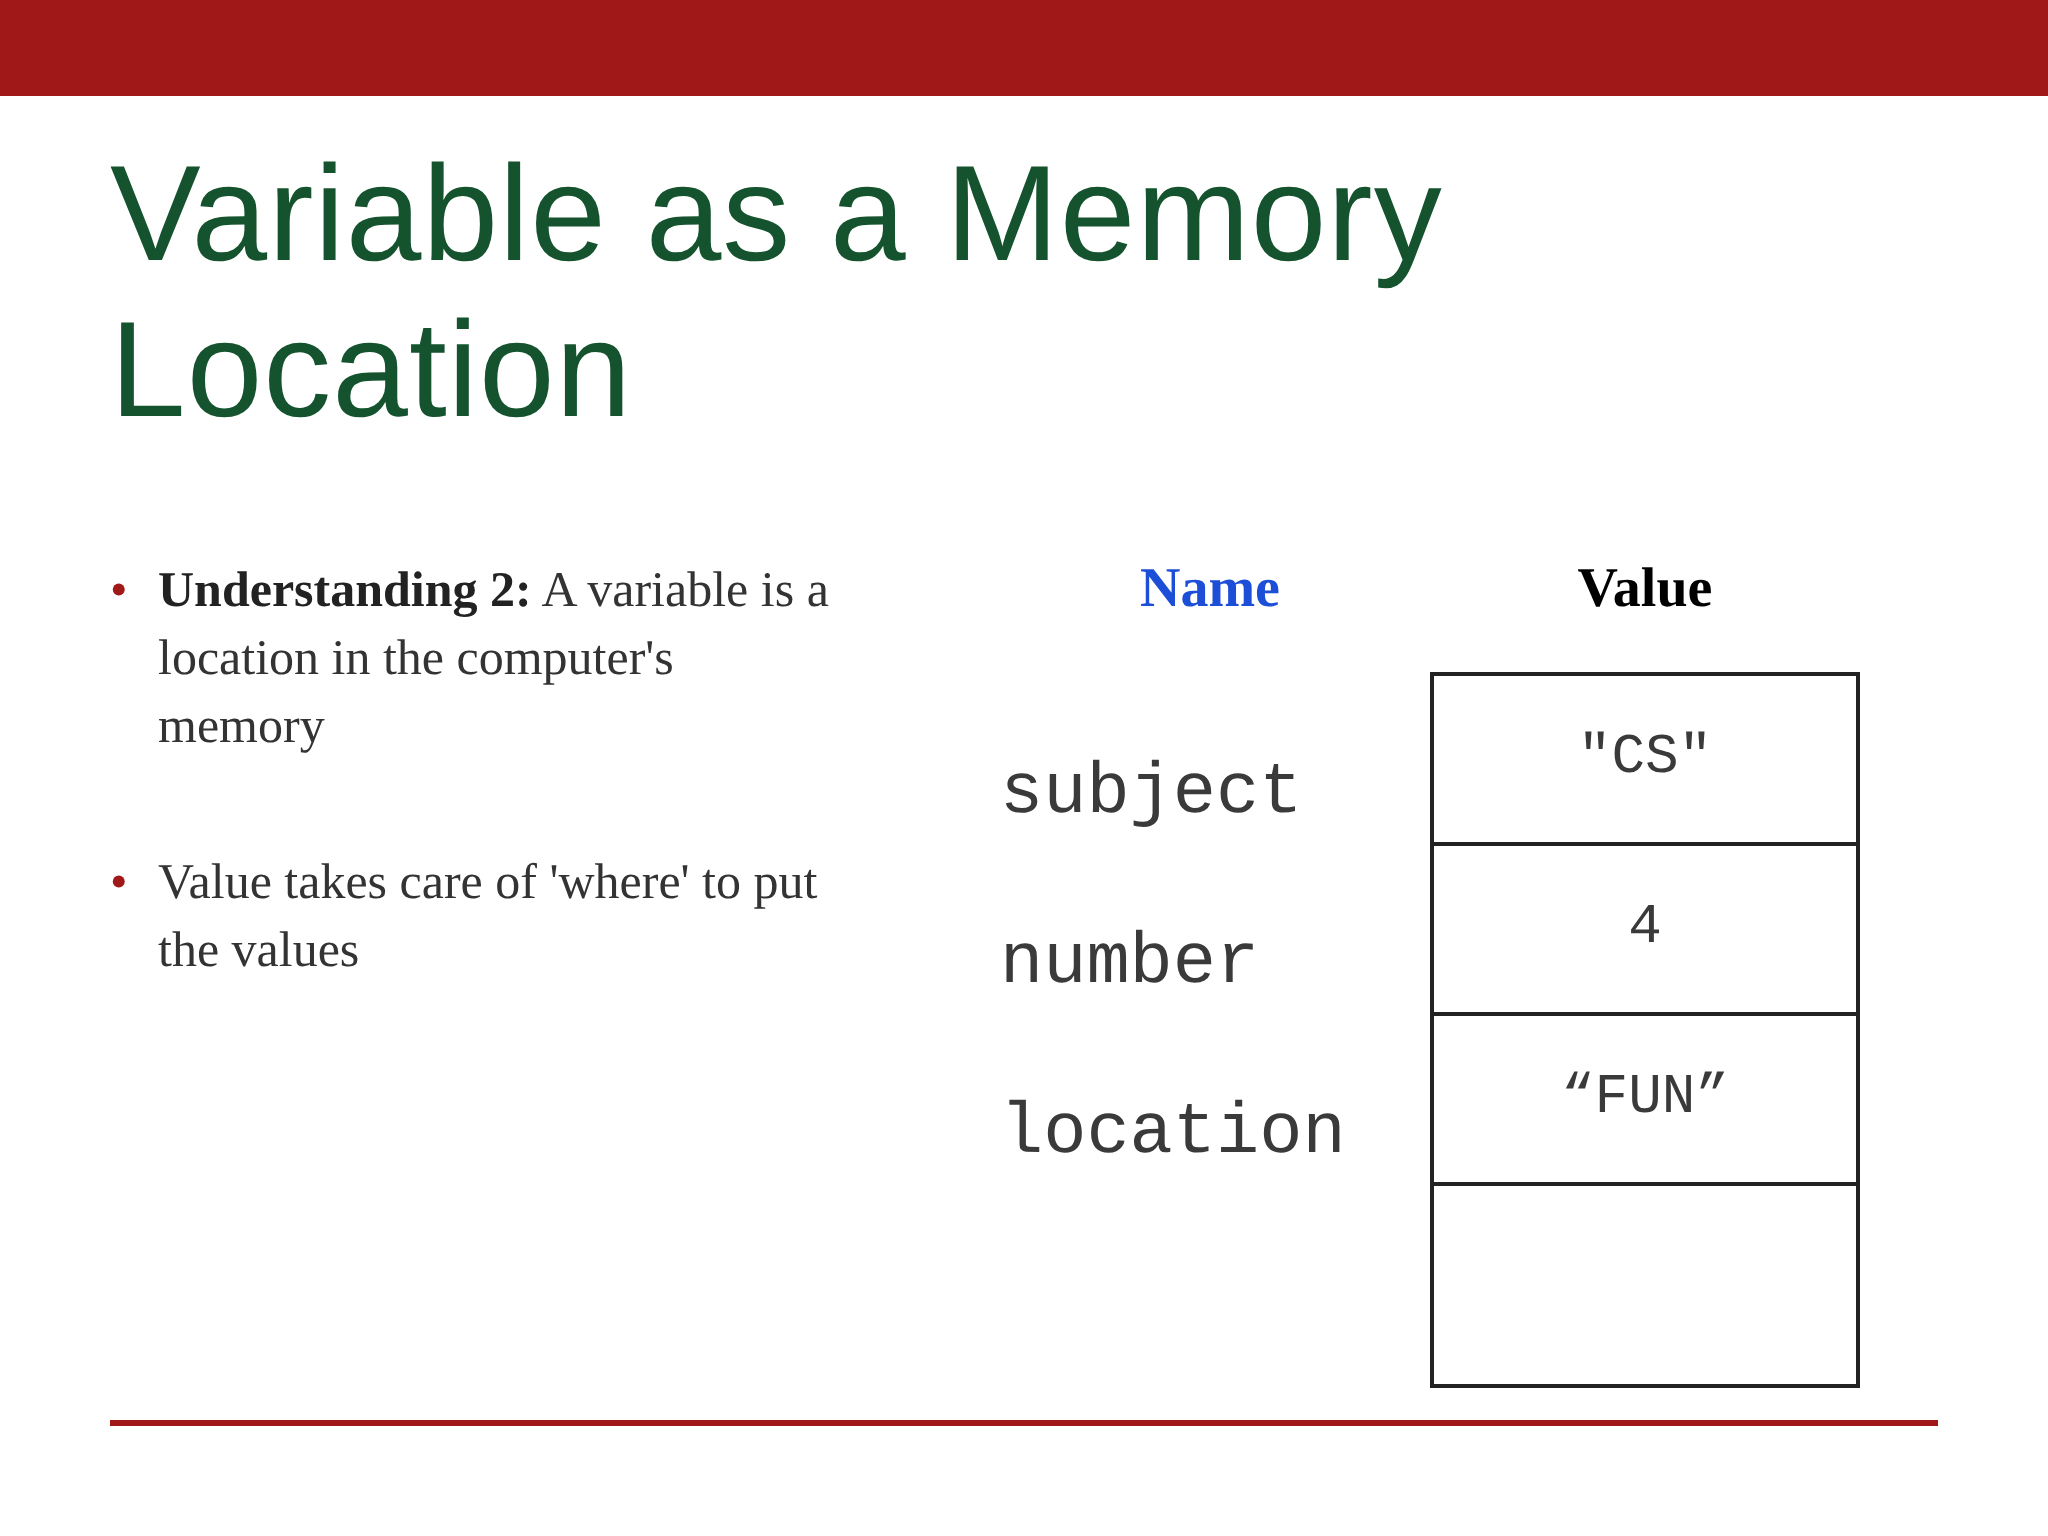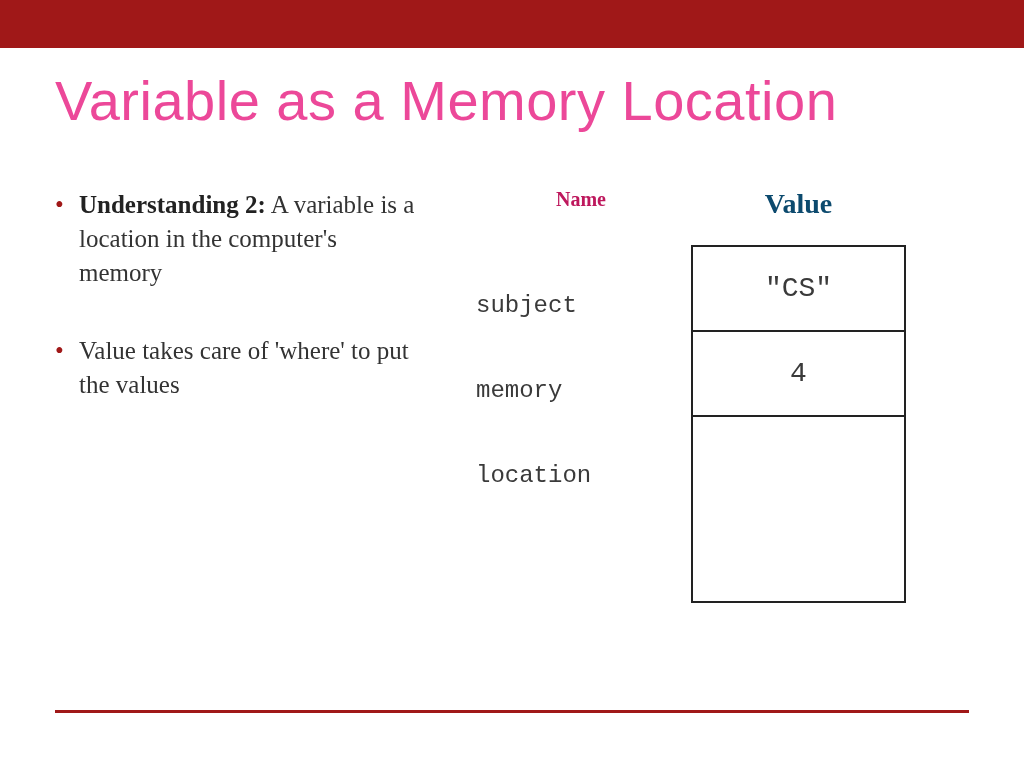--- a/index.html
+++ b/index.html
@@ -14,30 +14,30 @@
     .top-bar {
       height: 48px;
       background: #a01818;
       width: 100%;
     }
     .content {
       padding: 20px 55px 0 55px;
     }
     .title {
       font-family: Impact, 'Arial Black', sans-serif;
-      font-size: 56px;
+      font-size: 68px;
       font-weight: normal;
-      color: #ec4899;
+      color: #14532d;
       letter-spacing: 0.5px;
       margin-bottom: 55px;
       font-stretch: condensed;
     }
     .body-row {
       display: flex;
-      gap: 36px;
+      gap: 60px;
     }
     .bullets {
       width: 360px;
       flex-shrink: 0;
     }
     .bullet {
       font-size: 25px;
       color: #333;
       line-height: 1.35;
       margin-bottom: 45px;
@@ -57,44 +57,44 @@
       flex: 1;
       padding-left: 20px;
     }
     .diagram-header {
       display: flex;
       margin-bottom: 25px;
     }
     .header-name {
       width: 220px;
       font-family: Georgia, serif;
-      font-size: 20px;
+      font-size: 28px;
       font-weight: bold;
-      color: #be185d;
+      color: #1d4ed8;
       text-align: center;
     }
     .header-value {
       width: 215px;
       font-family: Georgia, serif;
       font-size: 28px;
       font-weight: bold;
-      color: #0c4a6e;
+      color: #000000;
       text-align: center;
     }
     .diagram-body {
       display: flex;
     }
     .names-col {
       width: 220px;
       padding-top: 18px;
     }
     .name-cell {
       height: 85px;
       font-family: 'Courier New', Courier, monospace;
-      font-size: 24px;
+      font-size: 36px;
       color: #3a3a3a;
       display: flex;
       align-items: center;
       padding-left: 5px;
     }
     .values-col {
       width: 215px;
       border: 2px solid #222;
     }
     .value-cell {
@@ -136,27 +136,28 @@
     </div>
 
     <div class="diagram">
       <div class="diagram-header">
         <div class="header-name">Name</div>
         <div class="header-value">Value</div>
       </div>
       <div class="diagram-body">
         <div class="names-col">
           <div class="name-cell">subject</div>
-          <div class="name-cell">memory</div>
+          <div class="name-cell">number</div>
           <div class="name-cell">location</div>
           <div class="name-cell"></div>
         </div>
         <div class="values-col">
           <div class="value-cell">"CS"</div>
           <div class="value-cell">4</div>
+          <div class="value-cell">“FUN”</div>
           <div class="value-cell"></div>
         </div>
       </div>
     </div>
   </div>
 </div>
 
 <div class="bottom-rule"></div>
 
 </body></html>

